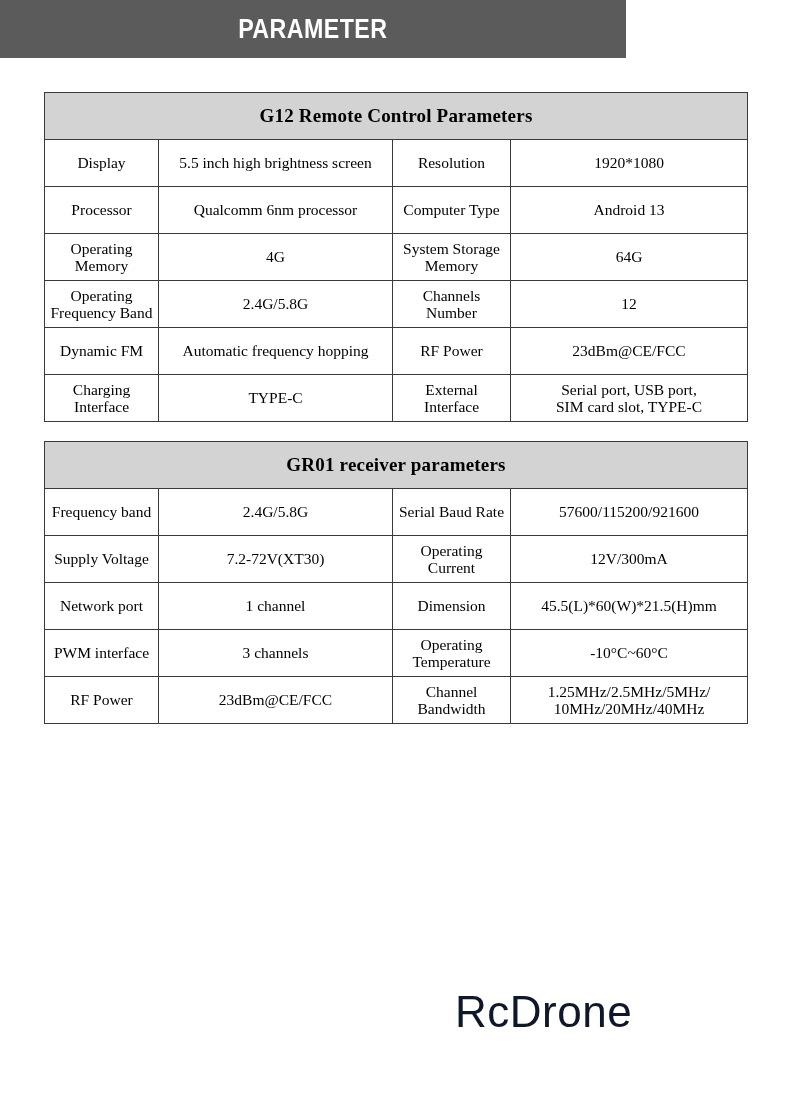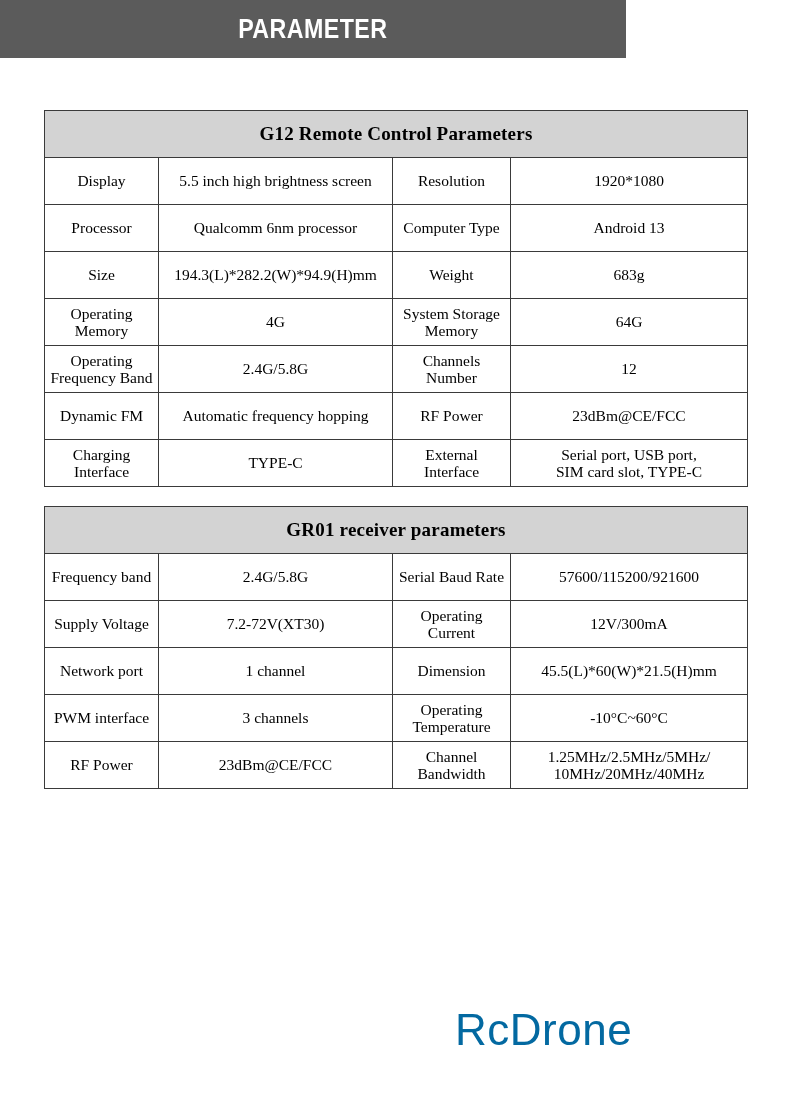--- a/index.html
+++ b/index.html
@@ -41,21 +41,21 @@
     padding: 0 44px;
   }
 
   
   .watermark {
     position: absolute;
     left: 455px;
     top: 895px;
     font-family: "Liberation Sans", "DejaVu Sans", sans-serif;
     font-size: 44px;
-    color: #0369a1;
+    color: #0f172a;
     letter-spacing: 0.5px;
     z-index: 0;
     pointer-events: none;
     white-space: nowrap;
   }
 
   
   .spec-table {
     position: relative;
     z-index: 1;
@@ -86,21 +86,21 @@
 
   .spec-table tbody tr { height: 47px; }
 
   .col-a { width: 114px; }
   .col-b { width: 234px; }
   .col-c { width: 118px; }
   .col-d { width: 237px; }
 
   .cell-multiline { line-height: 1.13; }
 
-  .table-1-wrap { margin-top: 52px; }
+  .table-1-wrap { margin-top: 34px; }
   .table-2-wrap { margin-top: 19px; }
 </style>
 </head>
 <body>
 
 <div class="banner">
   <div class="banner-title">PARAMETER</div>
 </div>
 
 <div class="page">
@@ -127,26 +127,20 @@
             <td>Resolution</td>
             <td>1920*1080</td>
           </tr>
           <tr>
             <td>Processor</td>
             <td>Qualcomm 6nm processor</td>
             <td>Computer Type</td>
             <td>Android 13</td>
           </tr>
           <tr>
-            <td>Size</td>
-            <td>194.3(L)*282.2(W)*94.9(H)mm</td>
-            <td>Weight</td>
-            <td>683g</td>
-          </tr>
-          <tr>
             <td class="cell-multiline">Operating<br>Memory</td>
             <td>4G</td>
             <td class="cell-multiline">System Storage<br>Memory</td>
             <td>64G</td>
           </tr>
           <tr>
             <td class="cell-multiline">Operating<br>Frequency Band</td>
             <td>2.4G/5.8G</td>
             <td class="cell-multiline">Channels<br>Number</td>
             <td>12</td>

